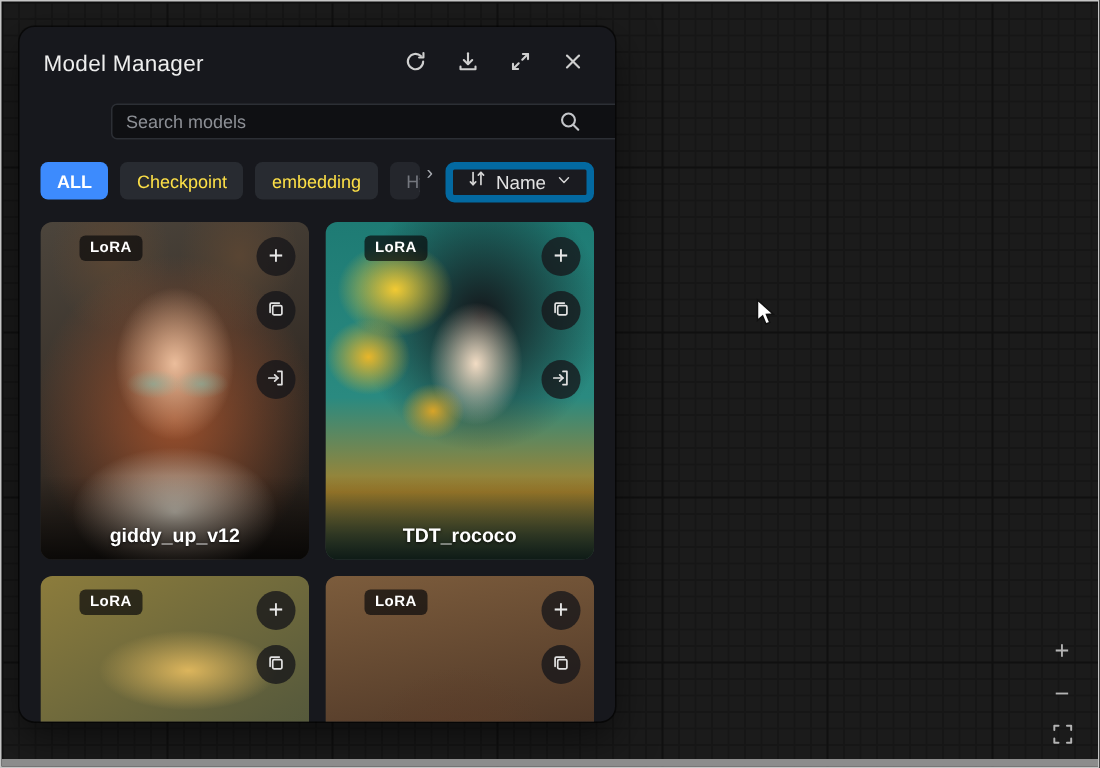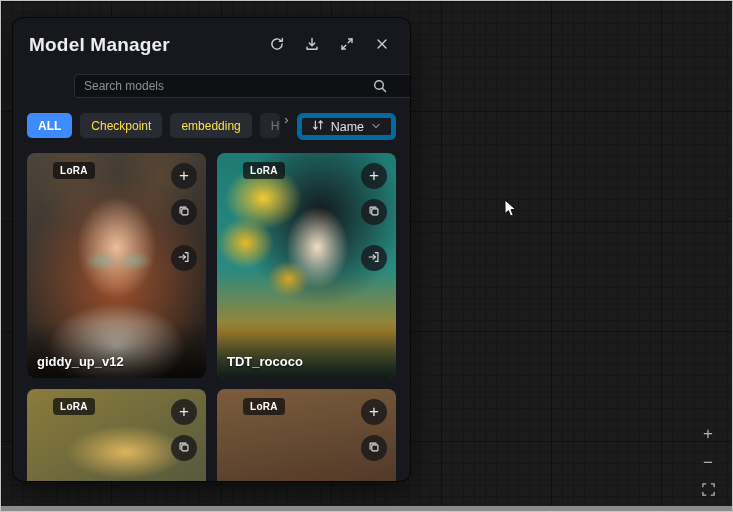--- a/index.html
+++ b/index.html
@@ -21,21 +21,21 @@
   .window-edge{ position:absolute; left:0; right:0; bottom:0; height:5px; background:#8c8c8c; }
 
   
   .panel{
     position:absolute; left:12px; top:17px; width:397px; height:463px;
     background:#17181d; border-radius:10px;
     box-shadow:0 0 0 1px rgba(0,0,0,.6), 0 10px 28px rgba(0,0,0,.55);
     overflow:hidden;
   }
   .panel-header{ display:flex; align-items:center; padding:16px 16px 12px 16px; }
-  .panel-title{ font-size:19px; font-weight:700; color:#ededed; letter-spacing:.2px; flex:1; }
+  .panel-title{ font-size:15px; font-weight:400; color:#ededed; letter-spacing:.2px; flex:1; }
   .header-icons{ display:flex; align-items:center; gap:19px; padding-right:4px; }
   .icon-btn{ width:16px; height:16px; display:flex; align-items:center; justify-content:center; cursor:pointer; background:none; border:none; padding:0; }
   .icon-btn svg{ stroke:#cfcfcf; stroke-width:1.4; fill:none; stroke-linecap:round; stroke-linejoin:round; }
 
   .search-wrap{ margin:6px 14px 0 14px; position:relative; }
   .search-input{
     width:100%; height:24px; background:#0f1013; border:1px solid #2c2f35; border-radius:4px;
     color:#d8d8d8; font-size:12px; padding:0 28px 0 9px; outline:none;
     font-family:"Liberation Sans","DejaVu Sans",sans-serif;
     margin-left:47px;
@@ -104,21 +104,21 @@
     background:rgba(22,22,26,.78); border:none; color:#e8e8e8; cursor:pointer;
     display:flex; align-items:center; justify-content:center; font-family:inherit;
   }
   .card-btn svg{ stroke:#e2e2e2; stroke-width:1.3; fill:none; stroke-linecap:round; stroke-linejoin:round; }
   .btn-add{ top:10px; font-size:17px; line-height:1; padding-bottom:2px; }
   .btn-copy{ top:46px; }
   .btn-load{ top:92px; }
   .card-name-wrap{
     position:absolute; left:0; right:0; bottom:0; height:56px;
     background:linear-gradient(180deg, rgba(0,0,0,0) 0%, rgba(0,0,0,.75) 100%);
-    display:flex; align-items:flex-end; padding:0 10px 9px 10px;
+    display:flex; align-items:flex-end; padding:0 10px 9px 10px;justify-content:center;
   }
   .card-name{ color:#ffffff; font-size:13px; font-weight:700; text-shadow:0 1px 2px rgba(0,0,0,.8); }
 
   
   .canvas-controls{
     position:absolute; right:14px; bottom:10px; display:flex; flex-direction:column; gap:9px; align-items:center;
   }
   .canvas-btn{
     width:20px; height:20px; background:none; border:none; color:#b4b4b4; cursor:pointer;
     font-size:17px; line-height:1; display:flex; align-items:center; justify-content:center; font-family:inherit;

